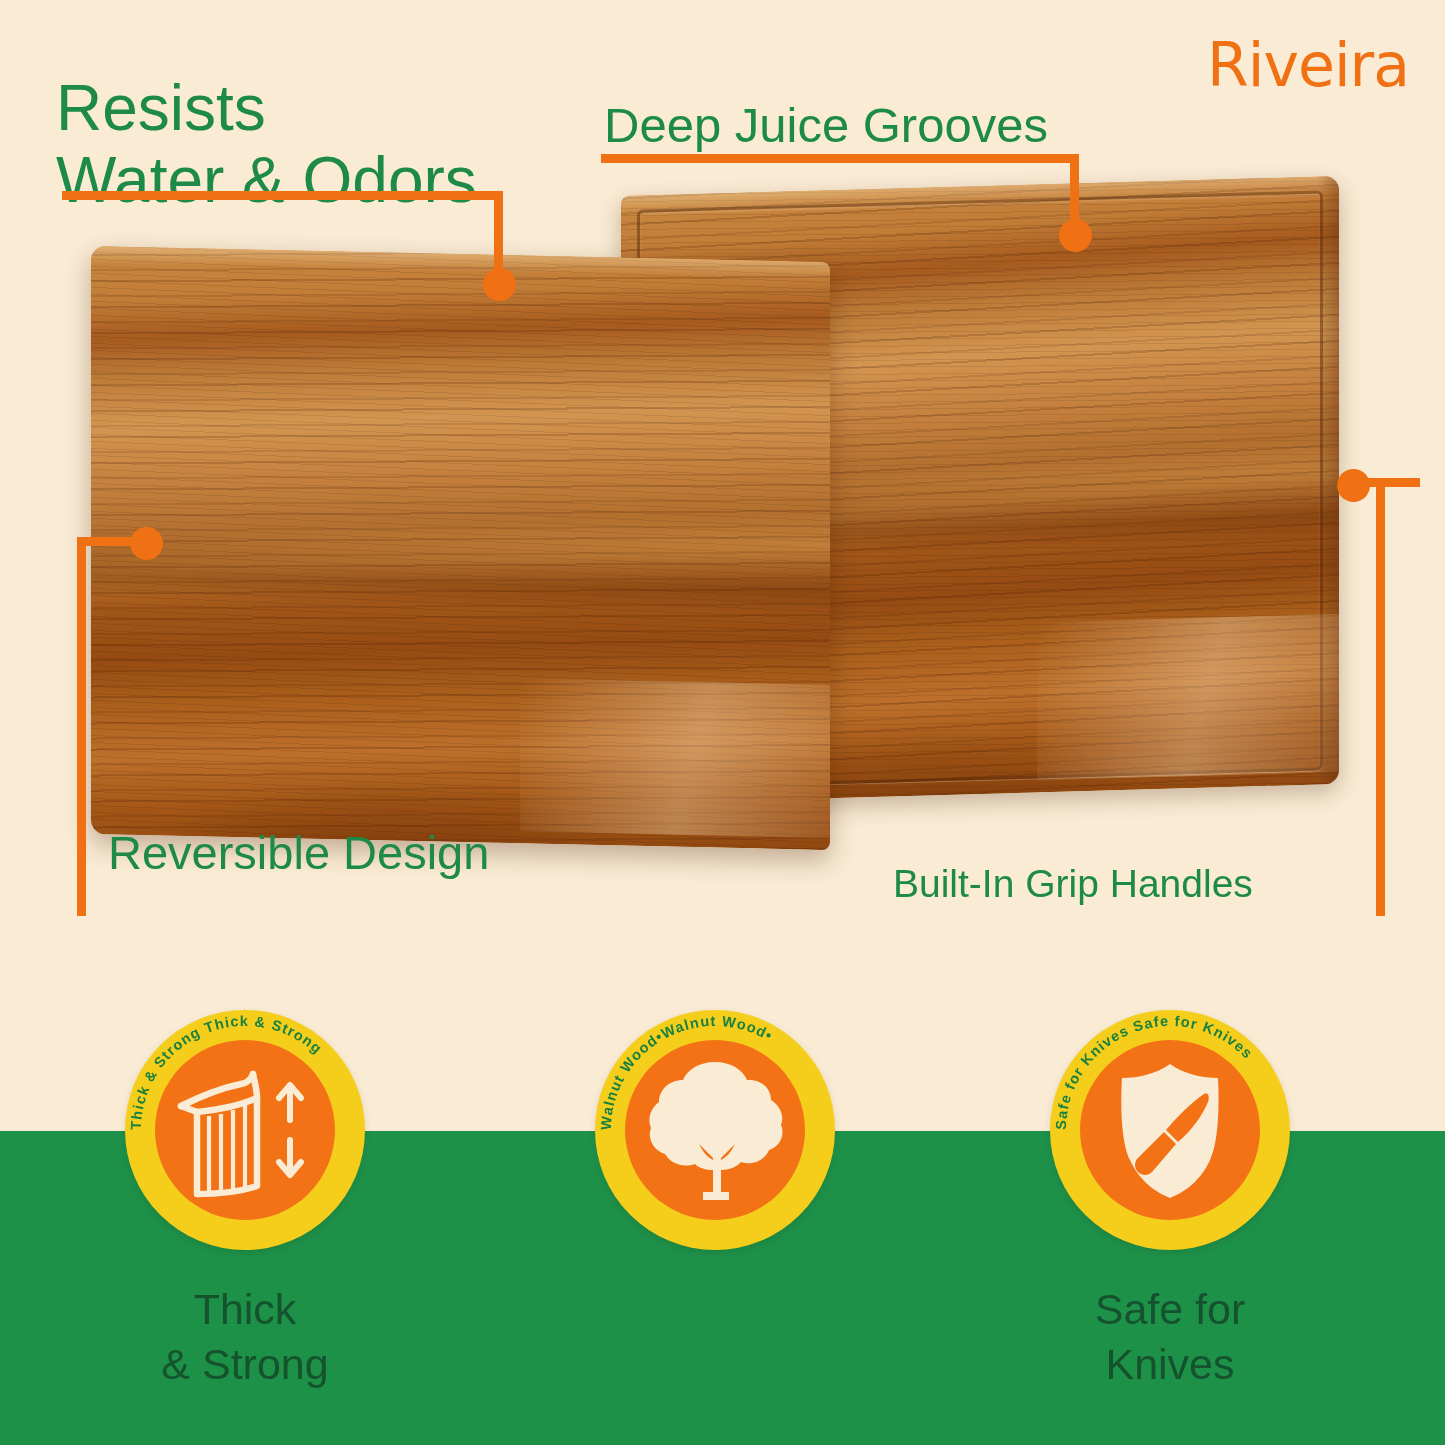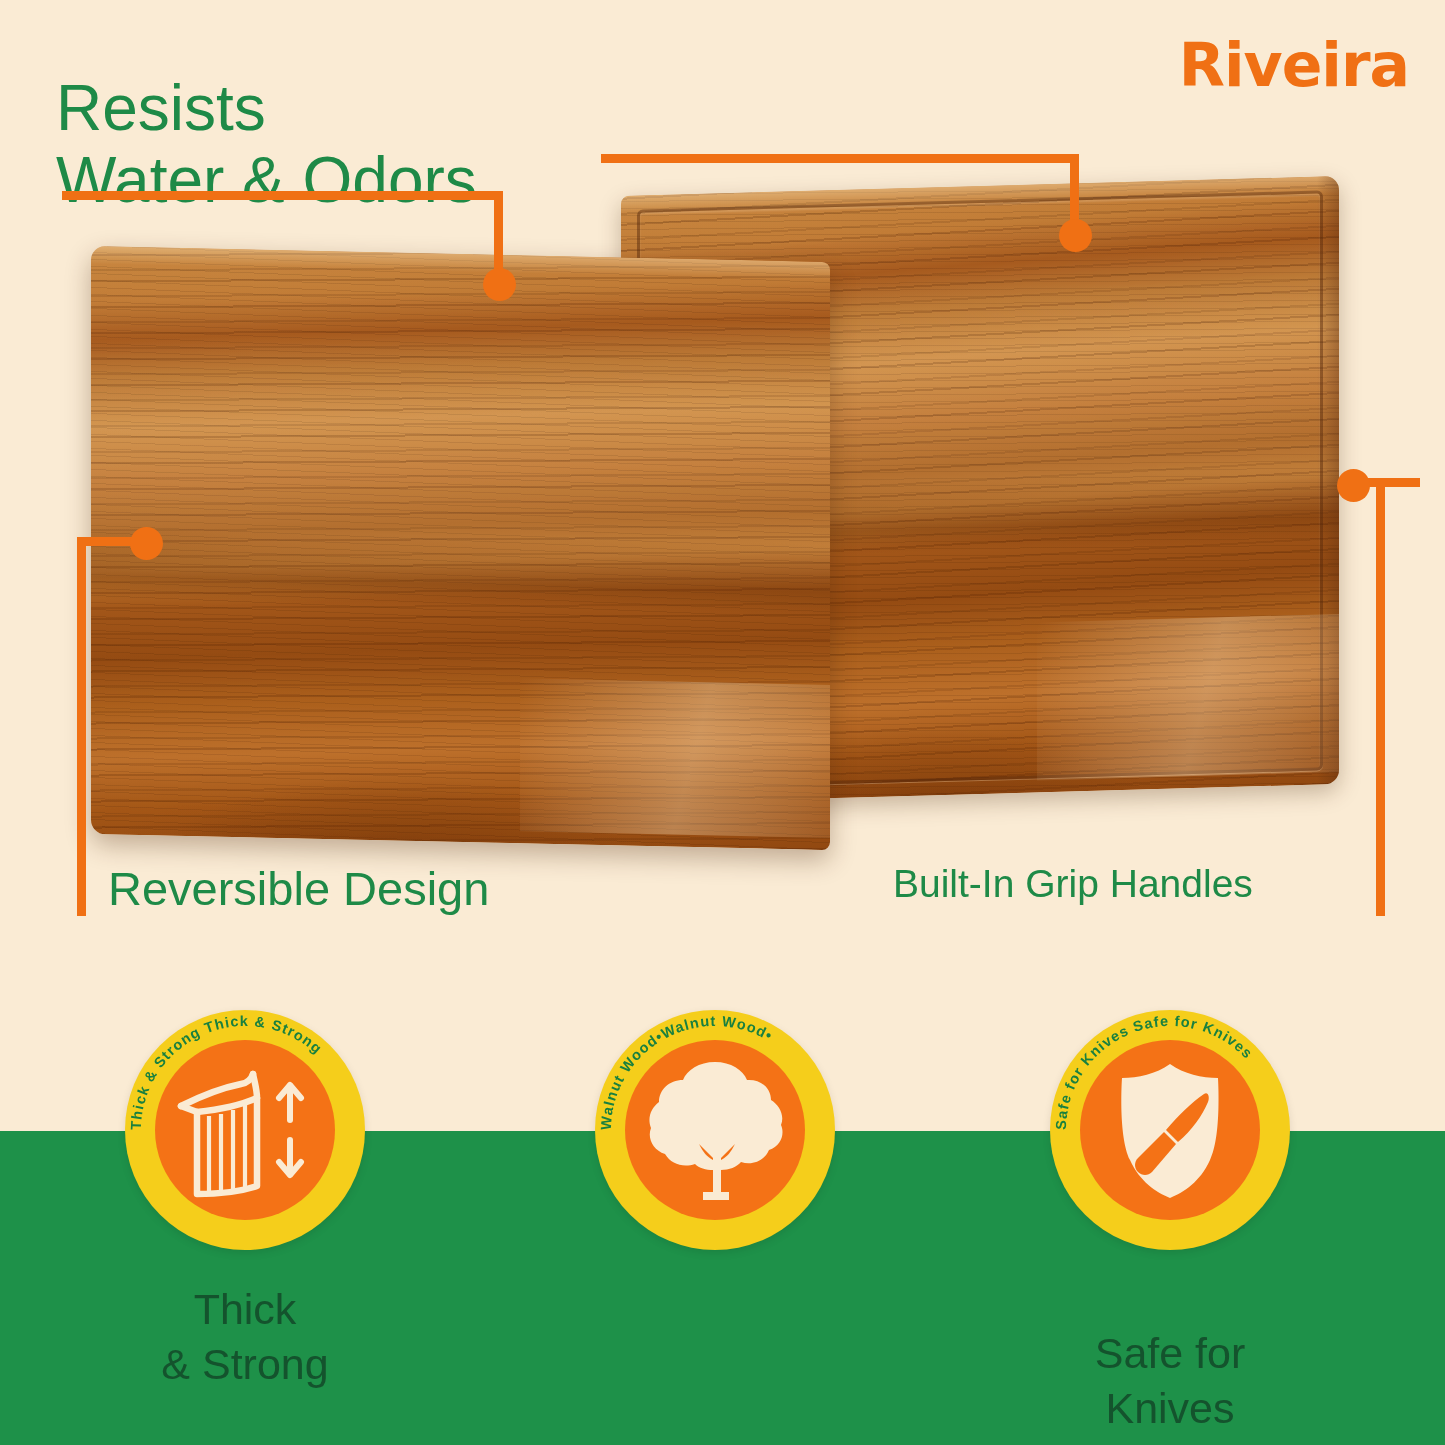--- a/index.html
+++ b/index.html
@@ -12,29 +12,29 @@
   }
   #stage { position:absolute; inset:0; width:1445px; height:1445px; }
 
   
   .band-cream { position:absolute; left:0; top:0; width:1445px; height:1131px; background:#FAEBD4; }
   .band-green { position:absolute; left:0; top:1131px; width:1445px; height:314px; background:#1E9149; }
 
   
   .brand {
     position:absolute; right:36px; top:30px;
-    font-size:60px; font-weight:bold; color:#F07014;
+    font-size:60px; font-weight:normal; color:#F07014;
     letter-spacing:-1px; font-family:"DejaVu Sans", sans-serif;
   }
 
   
   .callout { position:absolute; color:#1E8A47; font-weight:500; line-height:1.13; white-space:pre-line; }
   .c-water   { left:56px;  top:72px;  font-size:64px; }
   .c-grooves { left:604px; top:98px;  font-size:49px; }
-  .c-rev     { left:108px; top:862px; font-size:47px; }
+  .c-rev     { left:108px; top:826px; font-size:47px; }
   .c-grip    { left:893px; top:862px; font-size:39px; }
 
   
   .ln { position:absolute; background:#F07014; }
   .dot { position:absolute; background:#F07014; border-radius:50%; }
 
   
   .w-h { left:62px;  top:191px; width:441px; height:9px; }
   .w-v { left:494px; top:191px; width:9px;   height:88px; }
   .w-d { left:483px; top:268px; width:33px;  height:33px; }
@@ -148,21 +148,21 @@
 
   .badge-icon { position:absolute; left:30px; top:30px; width:180px; height:180px; }
 
   
   .caption {
     position:absolute; width:320px; text-align:center;
     color:#14532d; font-size:43px; line-height:1.28; white-space:pre-line; font-weight:400;
   }
   #cap-1 { left:85px;  top:1282px; }
   #cap-2 { left:555px; top:1282px; }
-  #cap-3 { left:1010px;top:1282px;margin-top:44px; }
+  #cap-3 { left:1010px;top:1282px; }
 </style>
 </head>
 <body>
 
 <div id="stage">
 
   <div class="band-cream"></div>
   <div class="band-green"></div>
 
   <div class="brand">Riveira</div>
@@ -180,20 +180,21 @@
     <div class="bevel-top"></div>
     <div class="sheen"></div>
   </div>
 
   <div class="callout c-water">Resists
 Water &amp; Odors</div>
   <div class="ln w-h"></div>
   <div class="ln w-v"></div>
   <div class="dot w-d"></div>
 
+  <div class="callout c-grooves">Deep Juice Grooves</div>
   <div class="ln g-h"></div>
   <div class="ln g-v"></div>
   <div class="dot g-d"></div>
 
   <div class="callout c-rev">Reversible Design</div>
   <div class="ln r-v"></div>
   <div class="ln r-h"></div>
   <div class="dot r-d"></div>
 
   <div class="callout c-grip">Built-In Grip Handles</div>

